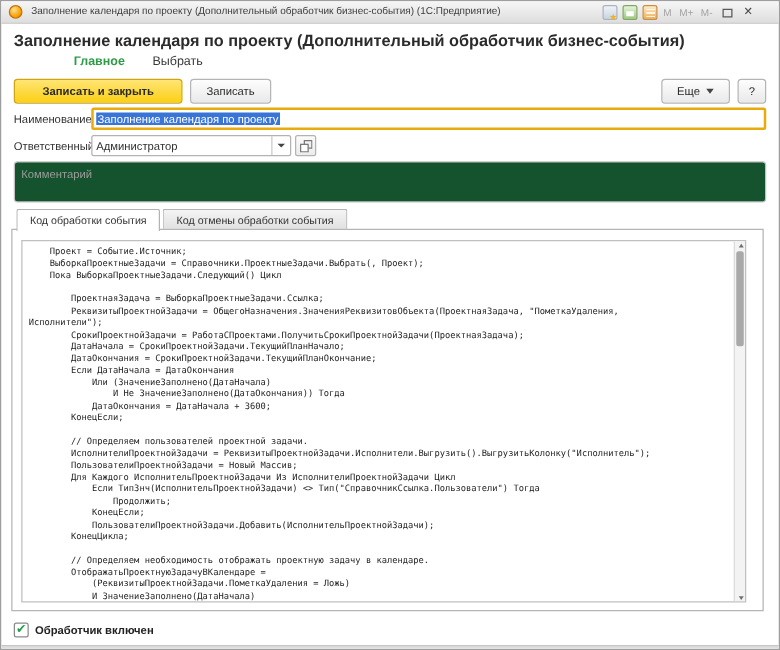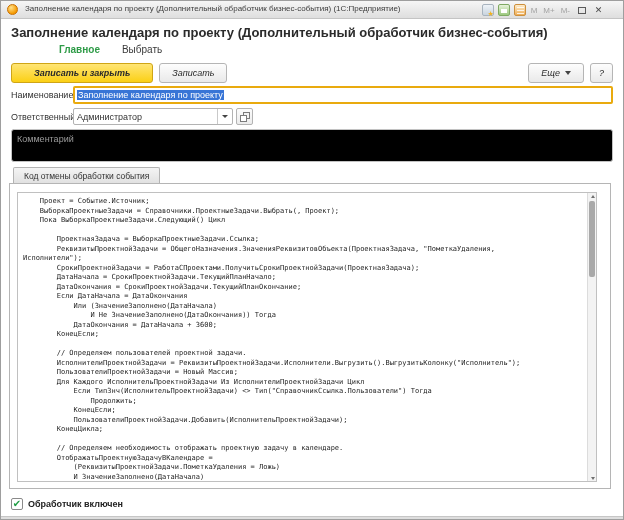--- a/index.html
+++ b/index.html
@@ -61,21 +61,21 @@
   
   .cmdbar {
     position: absolute; top: 61px; left: 10px; right: 10px; height: 21px;
     display: flex; justify-content: space-between; align-items: center;
   }
   .cmdgroup { display: flex; gap: 6px; align-items: center; }
   .btn {
     height: 20px; display: inline-flex; align-items: center; justify-content: center;
     padding: 0 12px; font-size: 9px; color: #2b2b2b;
     background: linear-gradient(#fdfdfd, #e9e9e9);
-    border: 1px solid #b5b5b5; border-radius: 3px; white-space: nowrap; font-style: italic;
+    border: 1px solid #b5b5b5; border-radius: 3px; white-space: nowrap;
   }
   .btn-primary {
     font-weight: bold; padding: 0 22px;
     background: linear-gradient(#ffe575, #fbd015);
     border-color: #cfa516;
   }
   .btn-help { padding: 0 8px; }
   .caret-down {
     display:inline-block; width:0; height:0; margin-left:5px;
     border-left:3px solid transparent; border-right:3px solid transparent;
@@ -101,21 +101,21 @@
   .combo-arrow { width: 15px; border-left: 1px solid #c9c9c9; display: flex; align-items: center; justify-content: center; }
   .open-btn {
     width: 17px; height: 17px; margin-left: 3px;
     border: 1px solid #b3b3b3; border-radius: 2px;
     background: linear-gradient(#fbfbfb, #ececec);
     display: flex; align-items: center; justify-content: center;
   }
 
   .comment-box {
     position: absolute; top: 128px; left: 10px; right: 10px; height: 33px;
-    border: 1px solid #c2c2c2; border-radius: 3px; background: #000000;
+    border: 1px solid #c2c2c2; border-radius: 3px; background: #14532d;
     padding: 4px 5px; font-size: 9px; color: #9b9b9b;
   }
 
   
   .tabs { position: absolute; top: 166px; left: 12px; display: flex; gap: 2px; }
   .tab {
     height: 17px; line-height: 16px; padding: 0 10px; font-size: 8.5px; color: #333;
     border: 1px solid #b3b3b3; border-bottom: none;
     border-radius: 2px 2px 0 0;
     background: linear-gradient(#f4f4f4, #e0e0e0);
@@ -223,20 +223,21 @@
       <rect x="0.5" y="3.5" width="6" height="6" fill="#ffffff" stroke="#7a7a7a" stroke-width="1"></rect>
     </svg>
   </div>
 </div>
 
 <div class="comment-box">
   <span>Комментарий</span>
 </div>
 
 <div class="tabs">
+  <div class="tab active">Код обработки события</div>
   <div class="tab">Код отмены обработки события</div>
 </div>
 
 <div class="panel">
   <div class="codebox">
     <pre>    Проект = Событие.Источник;
     ВыборкаПроектныеЗадачи = Справочники.ПроектныеЗадачи.Выбрать(, Проект);
     Пока ВыборкаПроектныеЗадачи.Следующий() Цикл
 
         ПроектнаяЗадача = ВыборкаПроектныеЗадачи.Ссылка;

